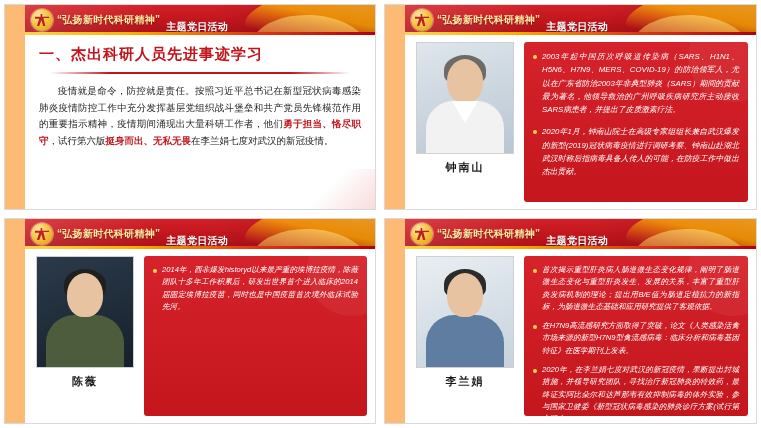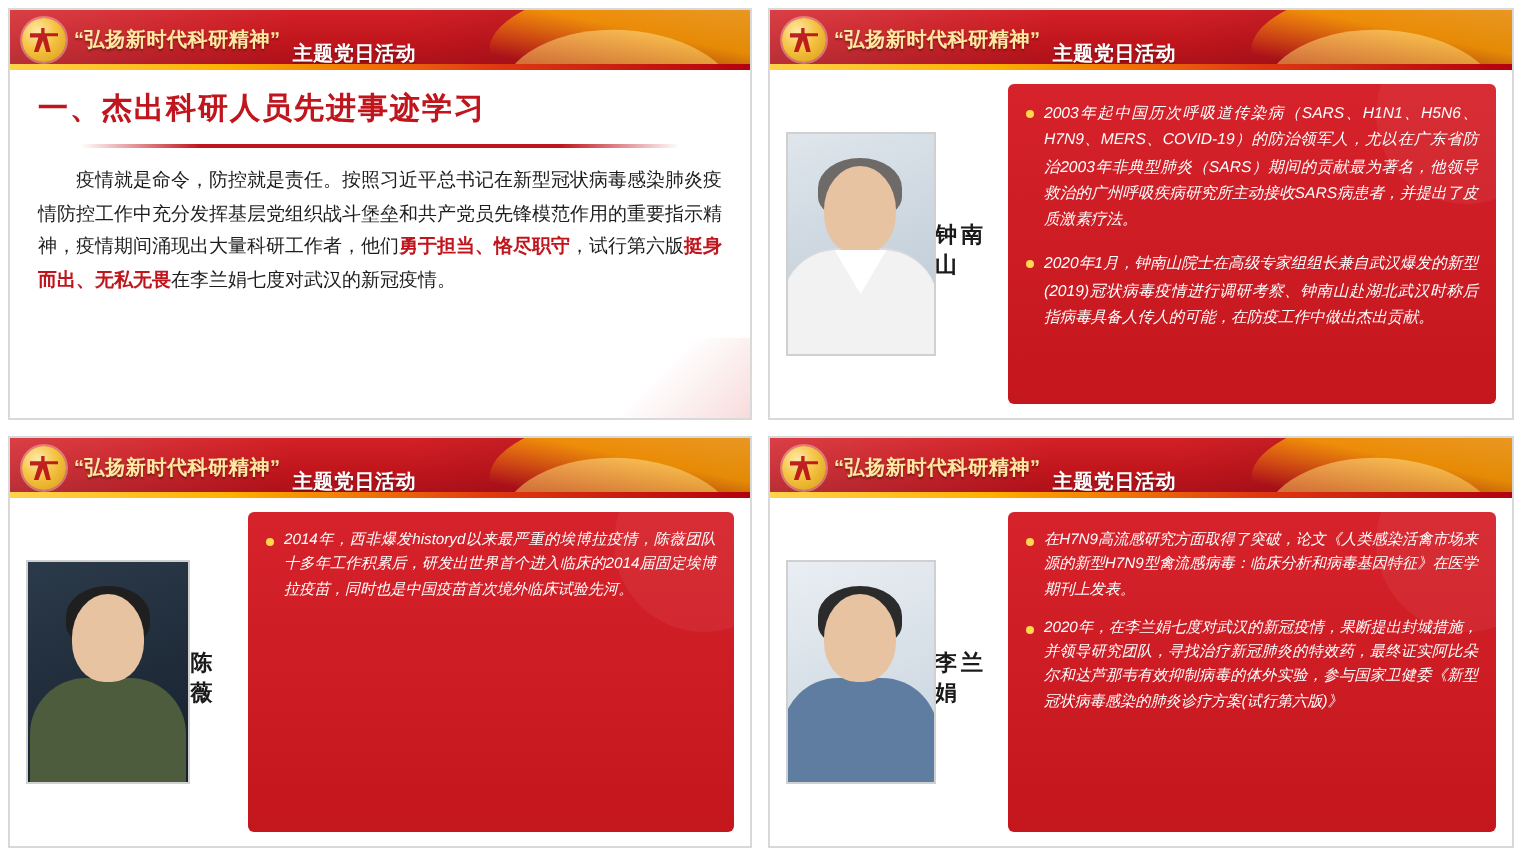--- a/index.html
+++ b/index.html
@@ -28,20 +28,21 @@
     overflow: hidden;
   }
   .slide-inner {
     position: relative;
     width: 100%;
     height: 100%;
     box-sizing: border-box;
     border: 1px solid #d9d9d9;
     background: #fdba74;
     overflow: hidden;
+    padding-left: 20px;
   }
   
   .hdr {
     position: relative;
     height: 30px;
     background: linear-gradient(180deg, #d42027 0%, #c0151c 55%, #a8101a 100%);
     overflow: hidden;
   }
   .hdr-ribbon {
     position: absolute;
@@ -150,21 +151,21 @@
     background: #ffffff;
     padding: 7px 8px 7px 8px;
     box-sizing: border-box;
     display: flex;
     gap: 7px;
   }
   .person {
     width: 104px;
     flex: 0 0 104px;
     display: flex;
-    flex-direction: row;
+    flex-direction: column;
     align-items: center;
   }
   .photo {
     width: 98px;
     height: 112px;
     border: 1px solid #d0d0d0;
     box-sizing: border-box;
     position: relative;
     overflow: hidden;
     background: #203040;
@@ -375,20 +376,21 @@
           <div class="photo">
             <div class="bg-c"></div>
             <div class="body blue"></div>
             <div class="hair"></div>
             <div class="head"></div>
           </div>
           <div class="name">李兰娟</div>
         </div>
         <div class="redcard">
           <ul class="bullets">
+            <li>首次揭示重型肝炎病人肠道微生态变化规律，阐明了肠道微生态变化与重型肝炎发生、发展的关系，丰富了重型肝炎发病机制的理论；提出用B/E值为肠道定植抗力的新指标，为肠道微生态基础和应用研究提供了客观依据。</li>
             <li>在H7N9高流感研究方面取得了突破，论文《人类感染活禽市场来源的新型H7N9型禽流感病毒：临床分析和病毒基因特征》在医学期刊上发表。</li>
             <li>2020年，在李兰娟七度对武汉的新冠疫情，果断提出封城措施，并领导研究团队，寻找治疗新冠肺炎的特效药，最终证实阿比朵尔和达芦那韦有效抑制病毒的体外实验，参与国家卫健委《新型冠状病毒感染的肺炎诊疗方案(试行第六版)》</li>
           </ul>
         </div>
       </div>
     </div>
   </div>
 
 </div>
 

